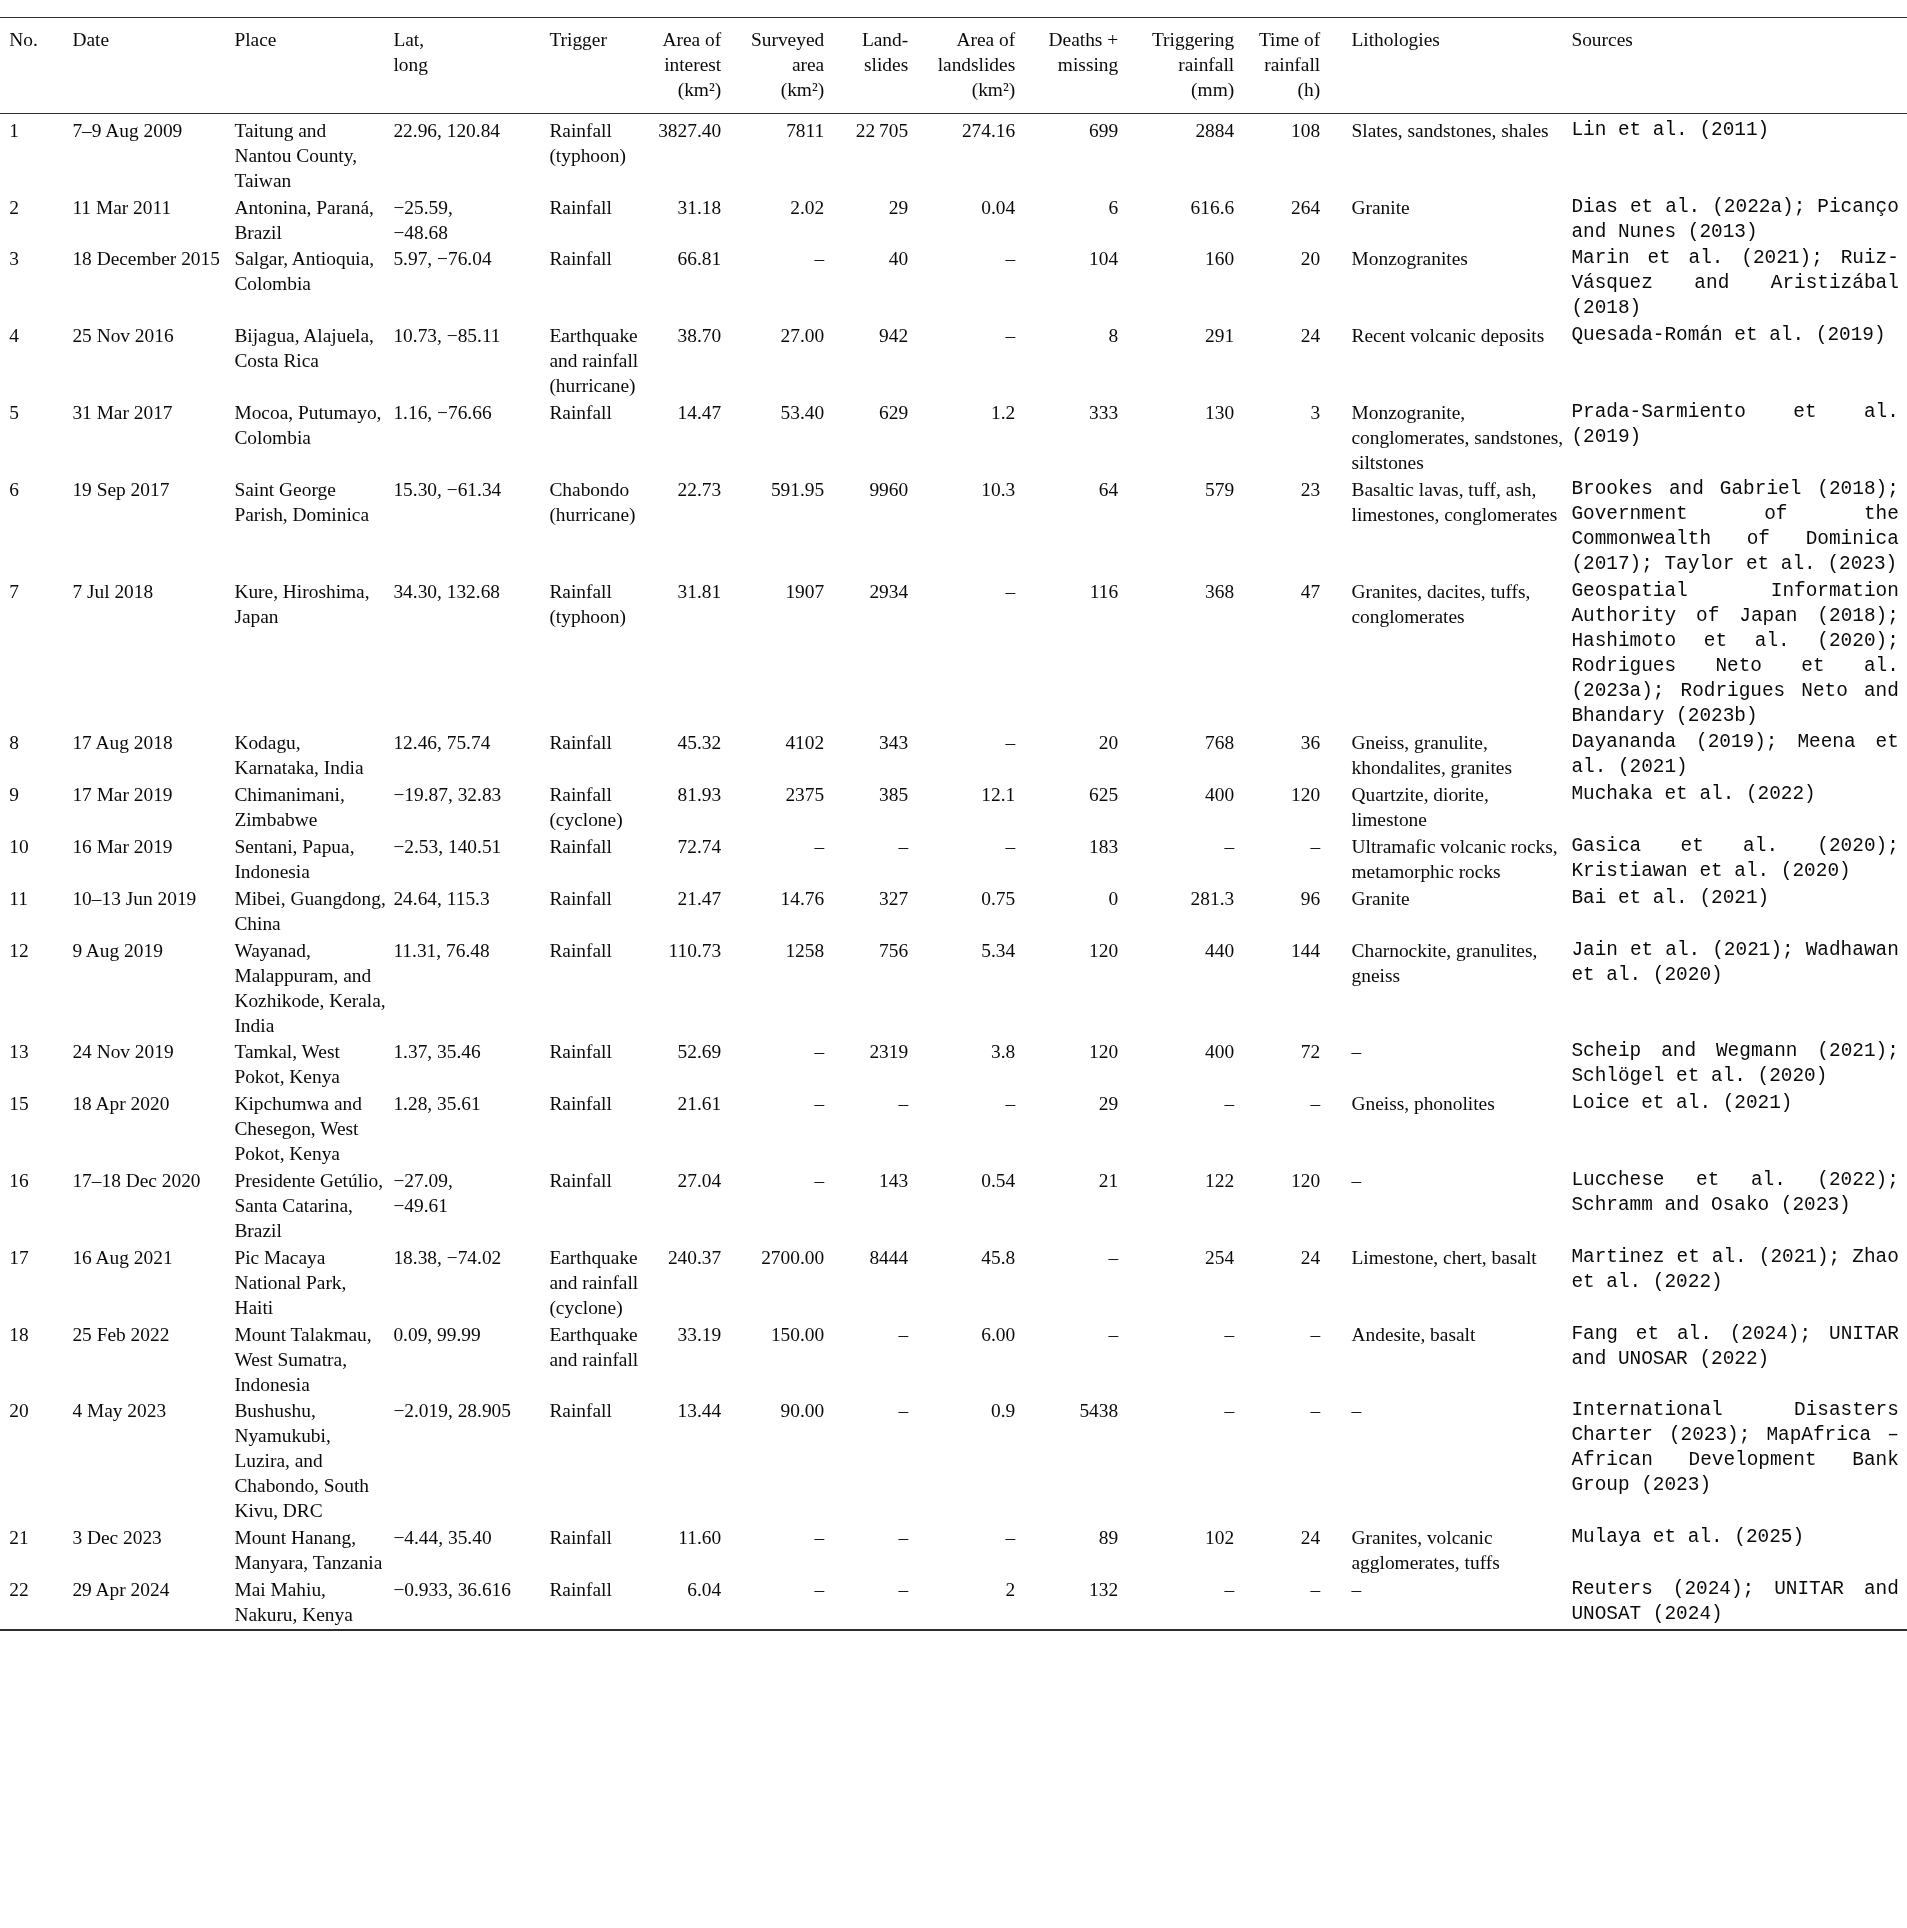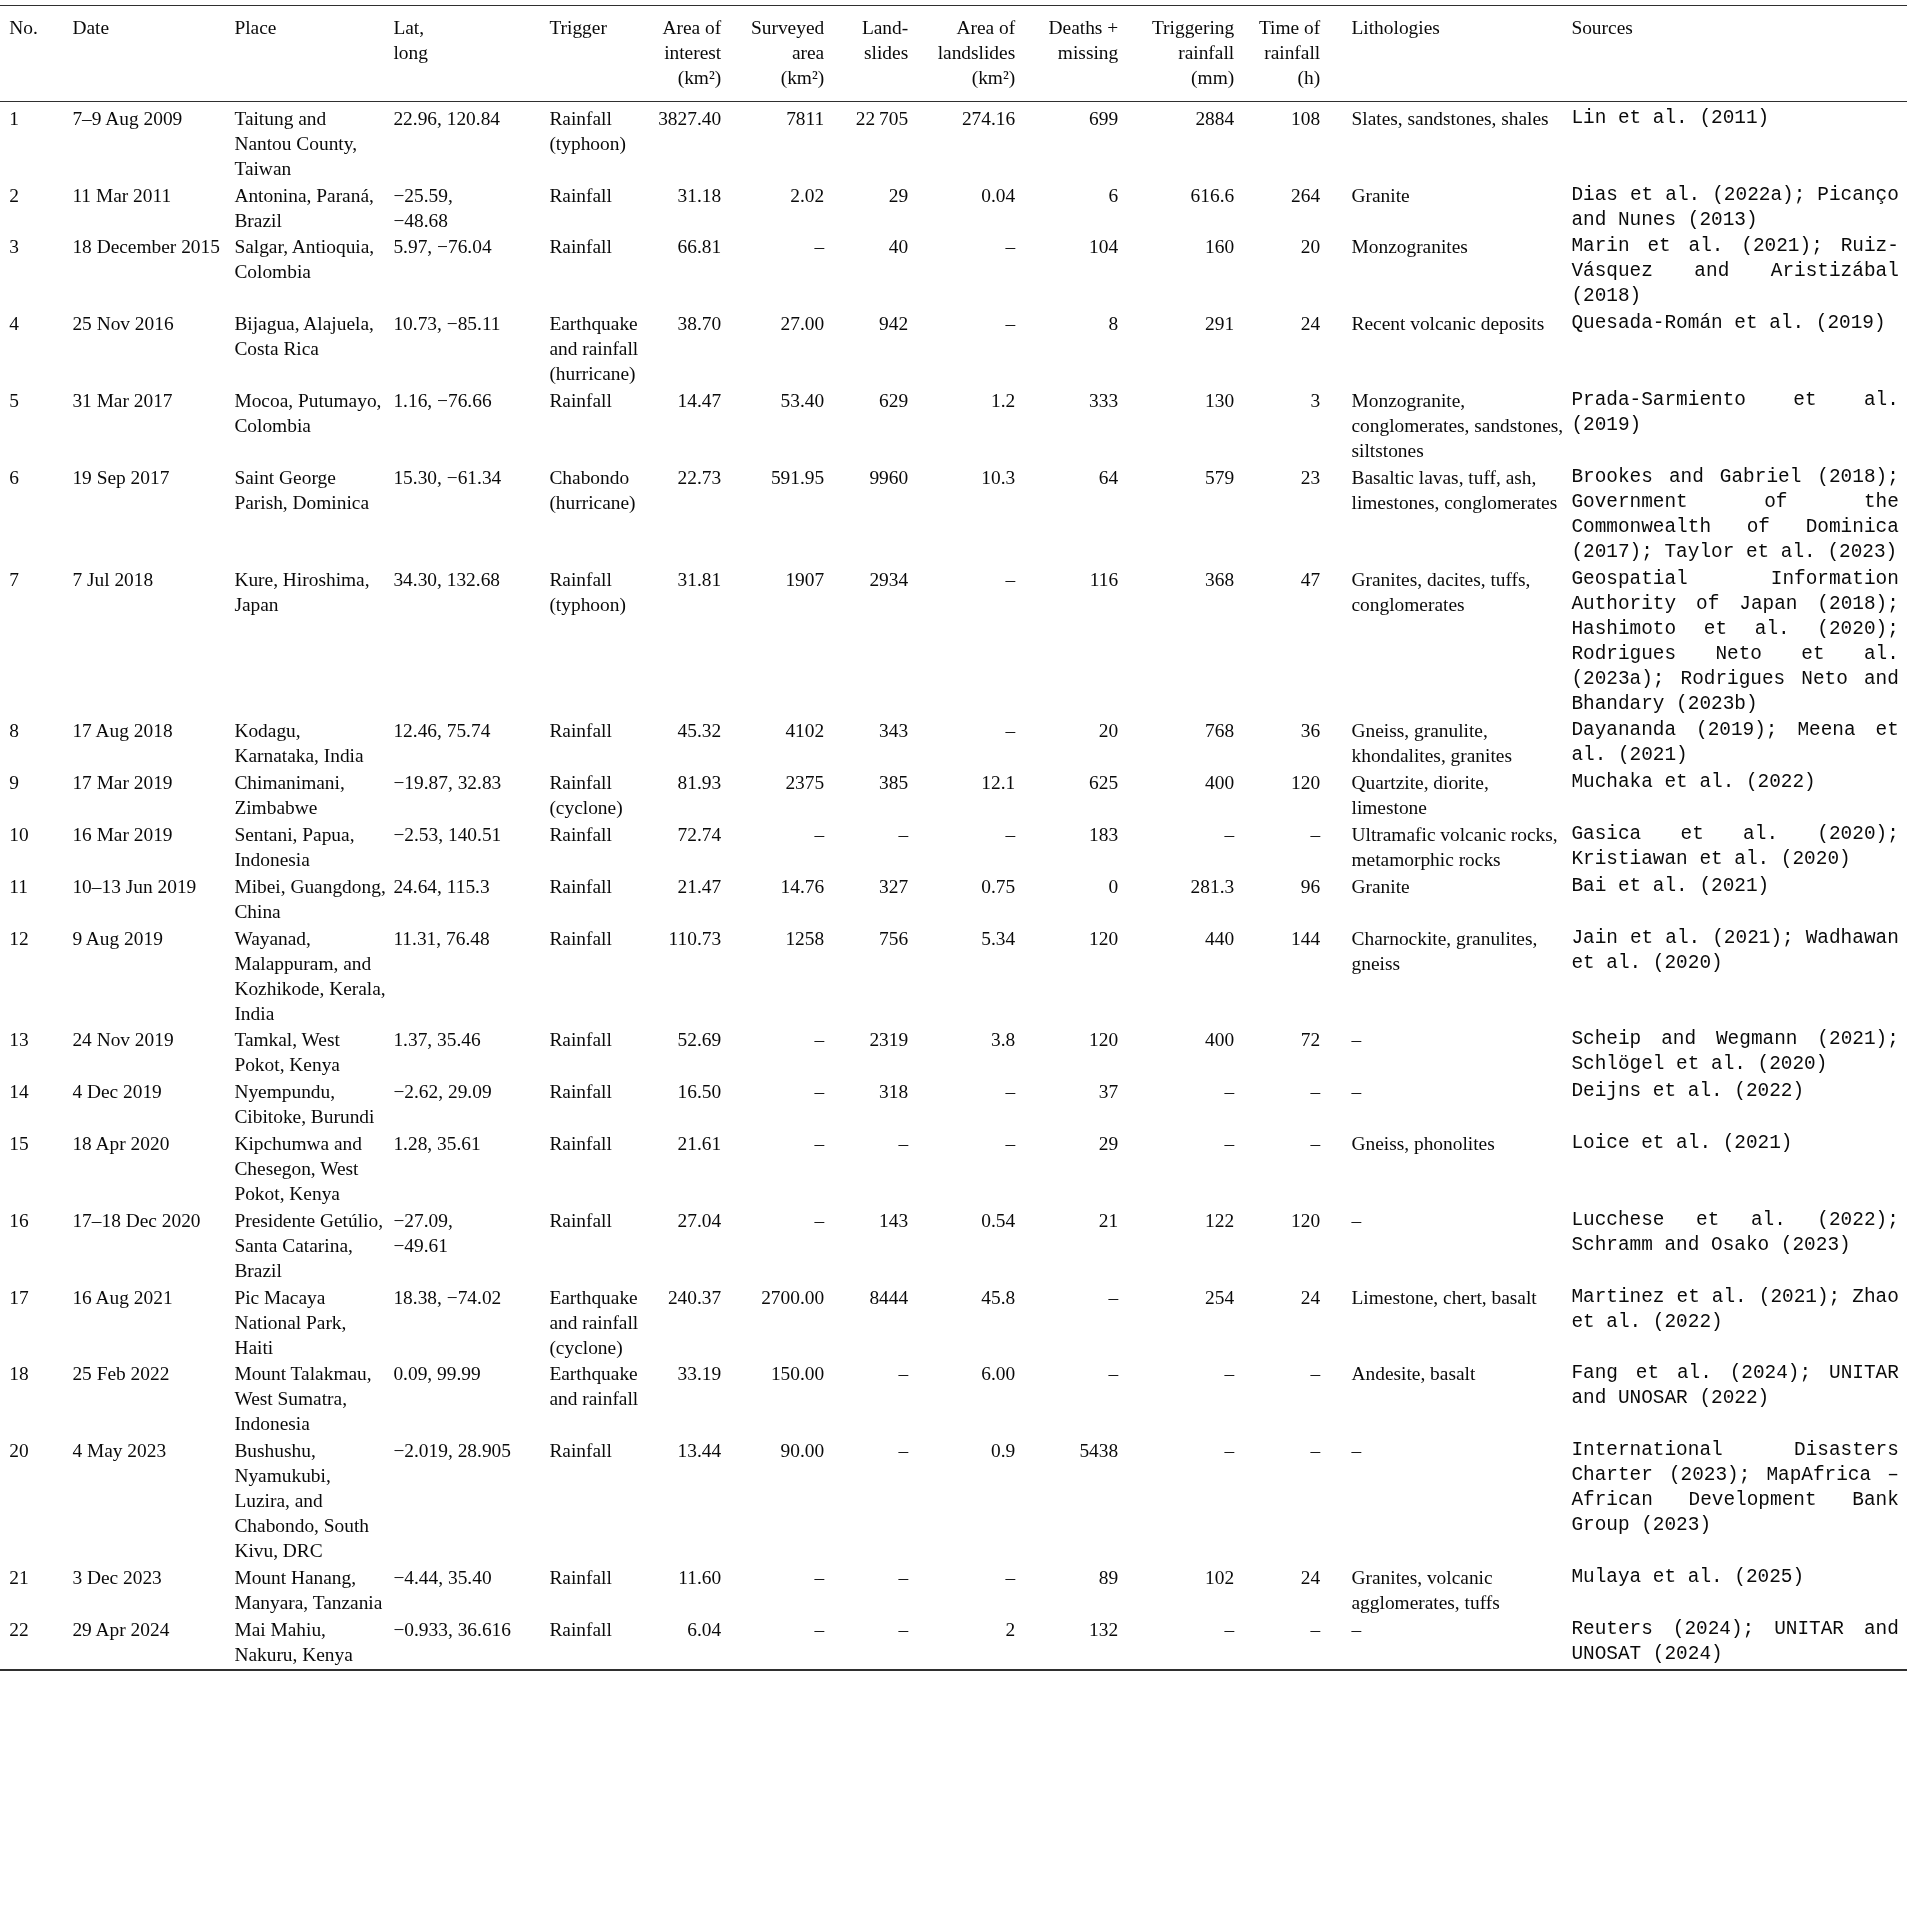--- a/index.html
+++ b/index.html
@@ -11,21 +11,21 @@
     color:#0a0a0a;
     font-family:"Liberation Serif","DejaVu Serif",serif;
     font-size:19.4px;
     line-height:25px;
     overflow:hidden;
   }
   table.events{
     border-collapse:collapse;
     table-layout:fixed;
     width:1908px;
-    margin-top:5px;
+    margin-top:17px;
     border-top:1.8px solid #2f2f2f;
     border-bottom:2.8px solid #2f2f2f;
     border-radius:31px;
   }
   thead th{
     font-weight:400;
     text-align:left;
     vertical-align:top;
     white-space:pre-line;
     padding:9.2px 0 11px 0;
@@ -307,36 +307,20 @@
           <td class="c-surveyed_area">–</td>
           <td class="c-landslides">2319</td>
           <td class="c-area_landslides">3.8</td>
           <td class="c-deaths_missing">120</td>
           <td class="c-triggering_rainfall">400</td>
           <td class="c-time_rainfall">72</td>
           <td class="c-lithologies">–</td>
           <td class="c-sources">Scheip and Wegmann (2021); Schlögel et al. (2020)</td>
         </tr>
         <tr>
-          <td class="c-no">14</td>
-          <td class="c-date">4 Dec 2019</td>
-          <td class="c-place">Nyempundu, Cibitoke, Burundi</td>
-          <td class="c-latlong">−2.62, 29.09</td>
-          <td class="c-trigger">Rainfall</td>
-          <td class="c-area_interest">16.50</td>
-          <td class="c-surveyed_area">–</td>
-          <td class="c-landslides">318</td>
-          <td class="c-area_landslides">–</td>
-          <td class="c-deaths_missing">37</td>
-          <td class="c-triggering_rainfall">–</td>
-          <td class="c-time_rainfall">–</td>
-          <td class="c-lithologies">–</td>
-          <td class="c-sources">Deijns et al. (2022)</td>
-        </tr>
-        <tr>
           <td class="c-no">15</td>
           <td class="c-date">18 Apr 2020</td>
           <td class="c-place">Kipchumwa and Chesegon, West Pokot, Kenya</td>
           <td class="c-latlong">1.28, 35.61</td>
           <td class="c-trigger">Rainfall</td>
           <td class="c-area_interest">21.61</td>
           <td class="c-surveyed_area">–</td>
           <td class="c-landslides">–</td>
           <td class="c-area_landslides">–</td>
           <td class="c-deaths_missing">29</td>

